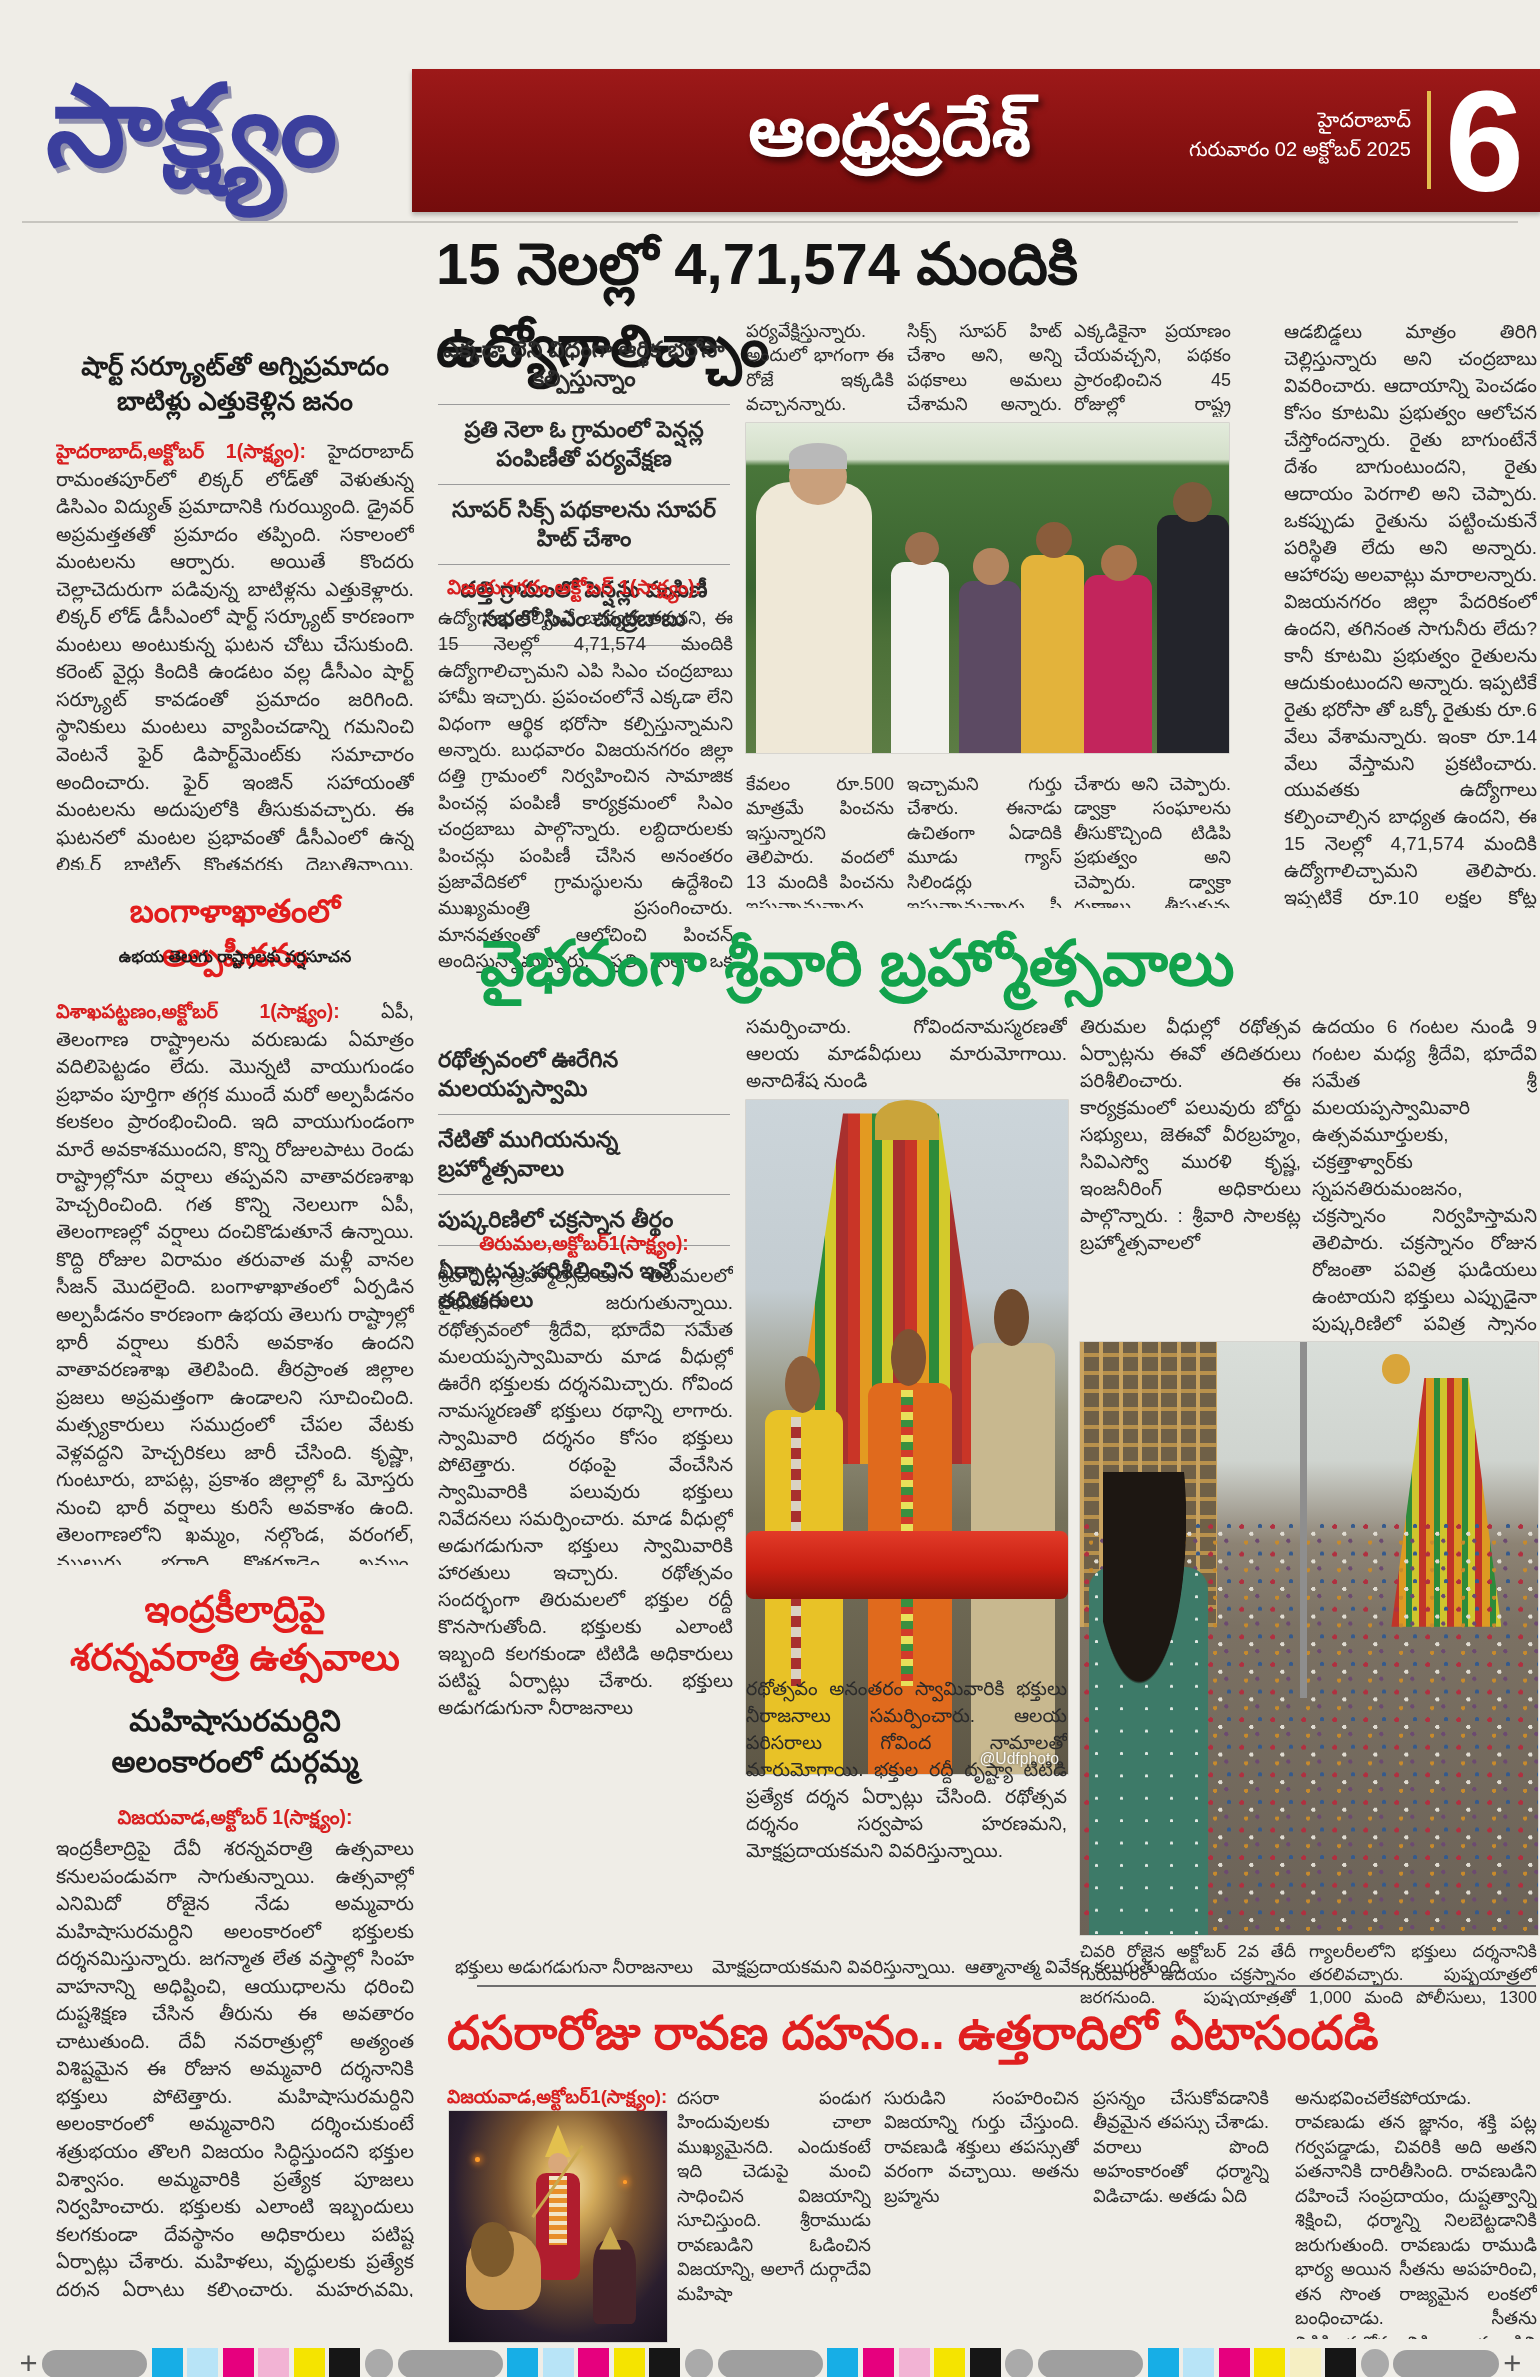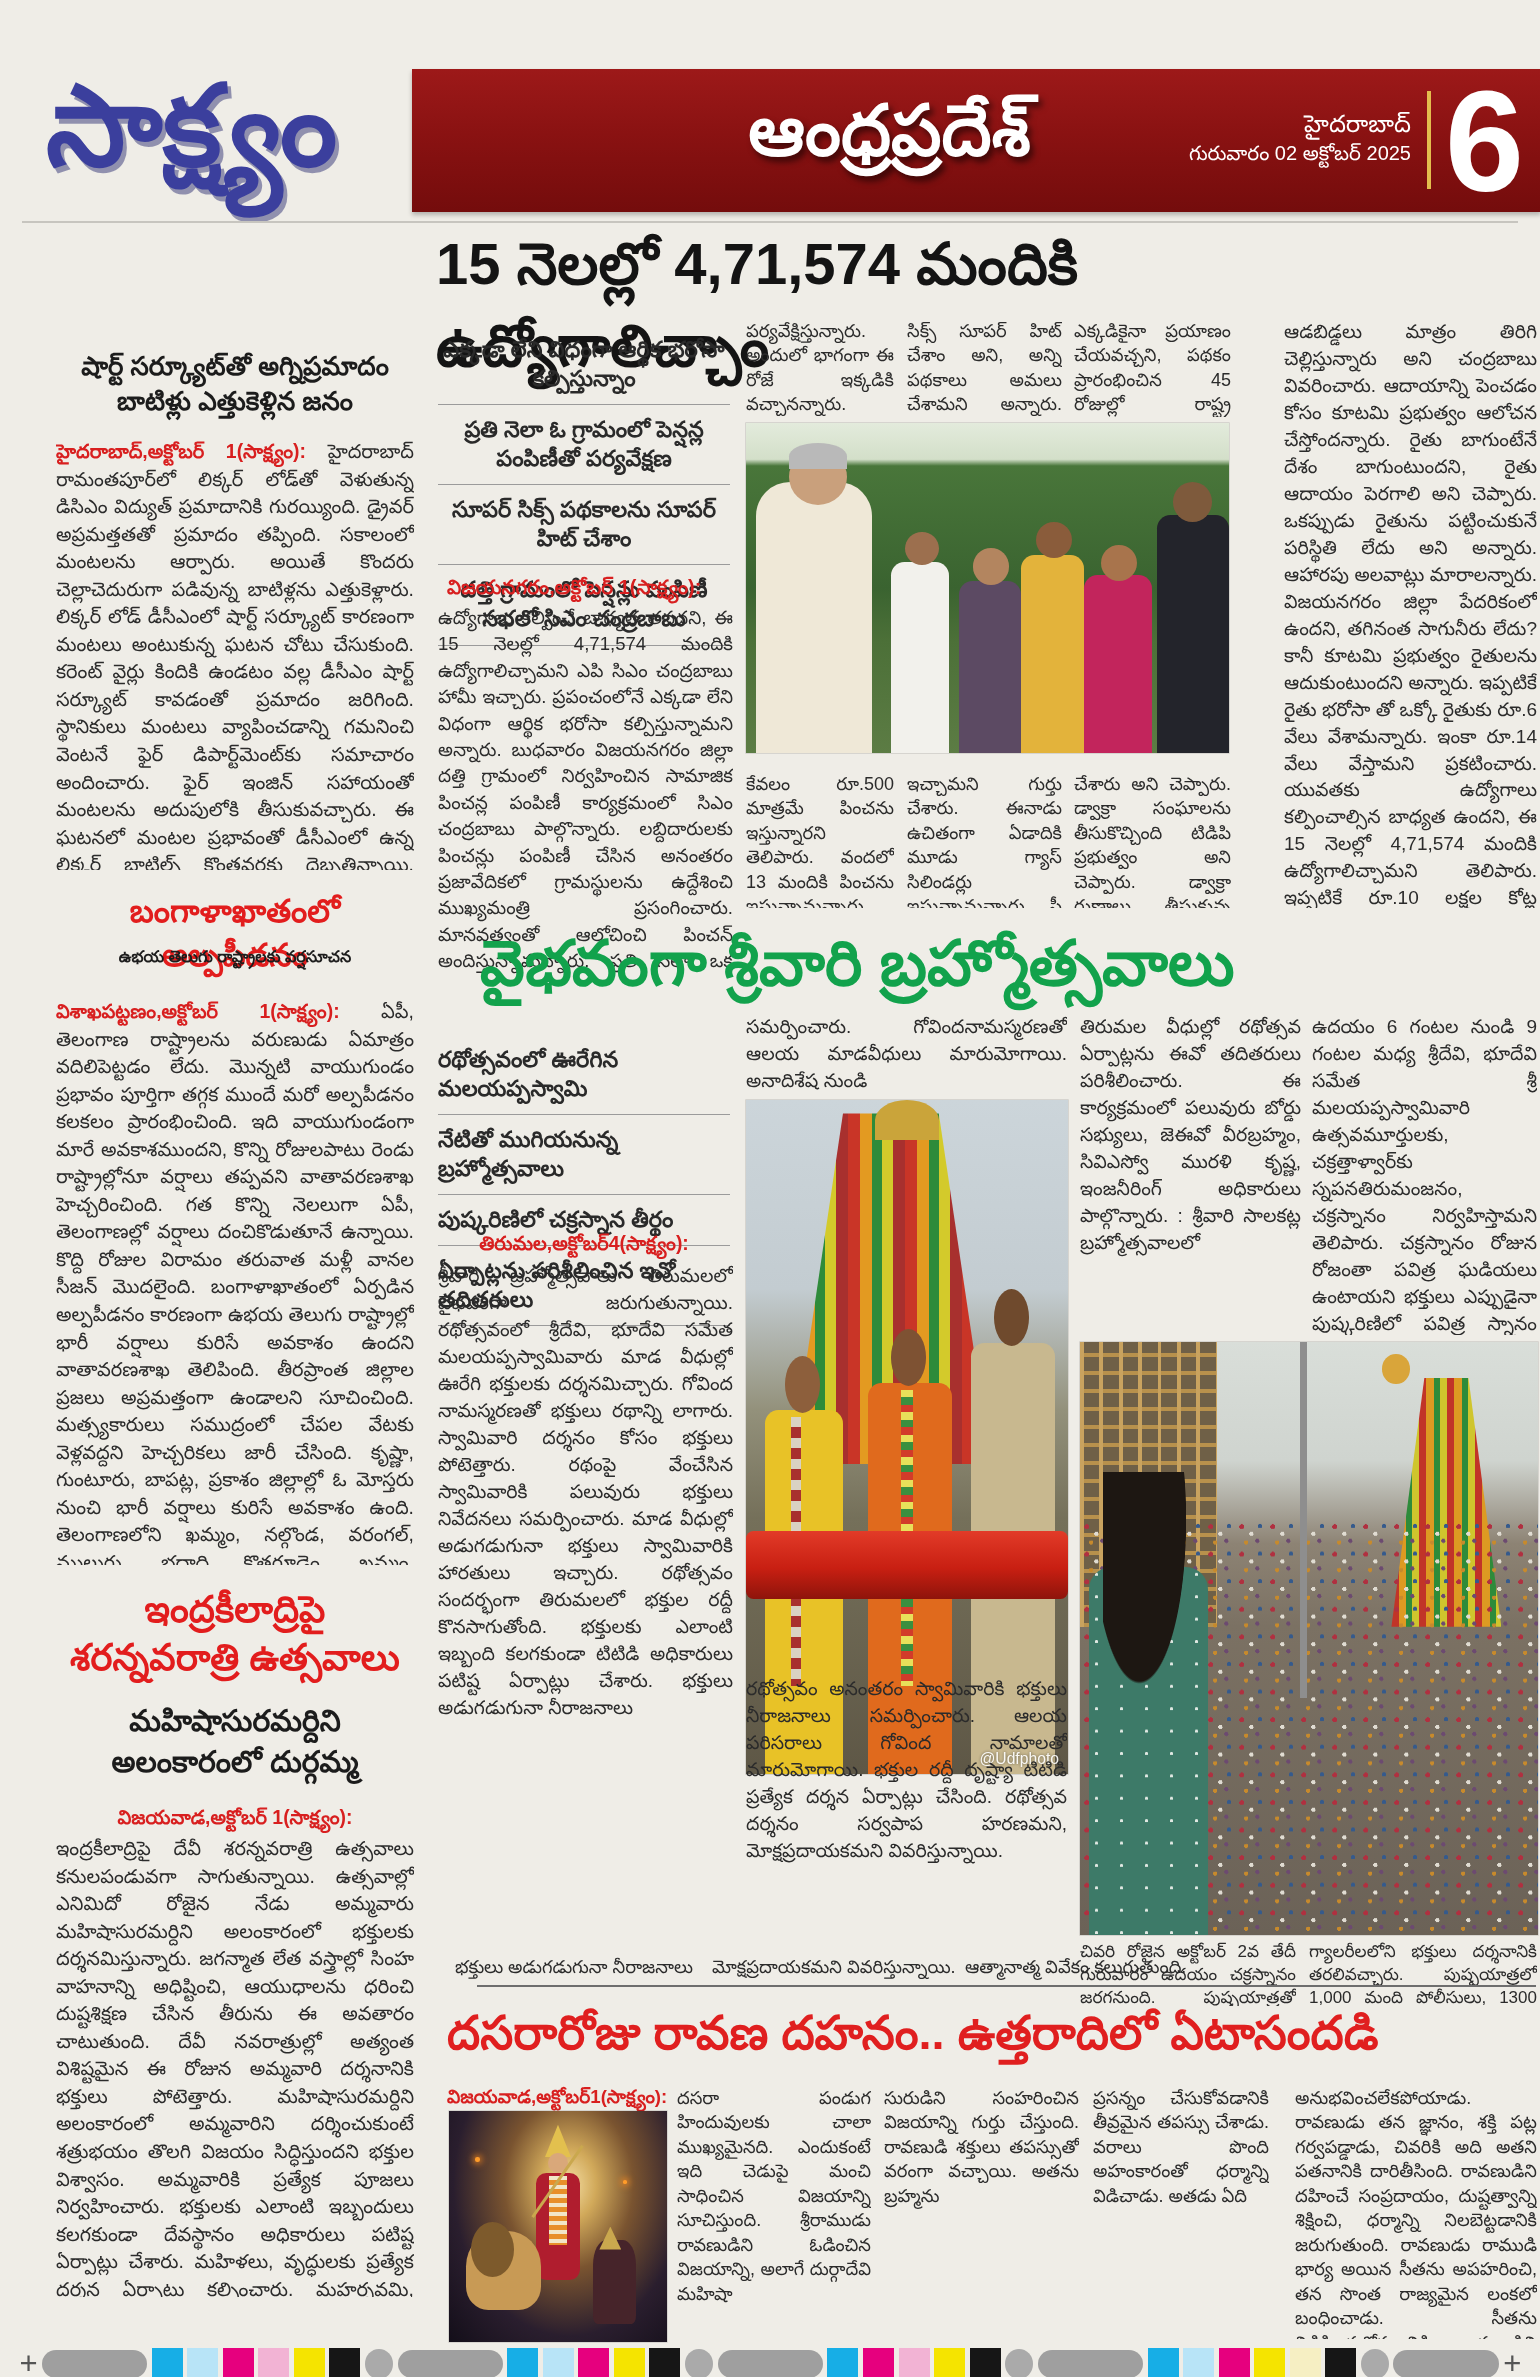--- a/index.html
+++ b/index.html
@@ -14,21 +14,21 @@
   .small-txt{font-size:18px;line-height:1.36;color:#2b2b2b;}
   
   .masthead{left:46px;top:46px;width:358px;height:168px;font-size:113px;font-weight:800;
             color:#3b3f9d;text-shadow:3.7px 4.5px 0 rgba(28,31,105,.45);line-height:160px;}
   .banner{left:412px;top:69px;width:1129px;height:143px;
           background:linear-gradient(180deg,#9d1919 0%,#8a1212 45%,#740c0c 100%);
           box-shadow:0 3px 4.5px rgba(0,0,0,.25);}
   .banner-title{left:112px;top:21px;width:731px;text-align:center;font-size:71px;font-weight:800;
                 color:#ffffff;text-shadow:3.7px 4.5px 6px rgba(0,0,0,.55);}
   .banner-meta{right:130px;top:39px;width:246px;text-align:right;color:#fff;}
-  .banner-city{font-size:24px;line-height:1.3;}
+  .banner-city{font-size:21px;line-height:1.3;font-family:Liberation Mono, monospace;}
   .banner-date{font-size:20px;line-height:1.4;}
   .banner-rule{right:110px;top:22.4px;width:3.7px;height:98px;background:#e3bd4e;}
   .banner-page{right:6px;top:-9px;width:101px;text-align:center;font-size:142px;font-weight:800;color:#fff;}
   .hdr-rule{left:22.4px;top:221px;width:1496px;height:2.2px;background:#c7c5bf;}
   
   .red-head{color:#e21d1d;font-weight:800;text-align:center;}
   .blk-head{color:#1c1c1c;font-weight:800;text-align:center;}
   .green-head{color:#12a24c;font-weight:800;margin-left:33px;}
   
   .pts{list-style:none;margin:0;padding:0;}
@@ -142,21 +142,21 @@
   <div class="abs just hide body-txt" style="left:1284px;top:319px;width:253px;height:589px;font-size:19px;">ఆడబిడ్డలు మాత్రం తిరిగి చెల్లిస్తున్నారు అని చంద్రబాబు వివరించారు. ఆదాయాన్ని పెంచడం కోసం కూటమి ప్రభుత్వం ఆలోచన చేస్తోందన్నారు. రైతు బాగుంటేనే దేశం బాగుంటుందని, రైతు ఆదాయం పెరగాలి అని చెప్పారు. ఒకప్పుడు రైతును పట్టించుకునే పరిస్థితి లేదు అని అన్నారు. ఆహారపు అలవాట్లు మారాలన్నారు. విజయనగరం జిల్లా పేదరికంలో ఉందని, తగినంత సాగునీరు లేదు? కానీ కూటమి ప్రభుత్వం రైతులను ఆదుకుంటుందని అన్నారు. ఇప్పటికే రైతు భరోసా తో ఒక్కో రైతుకు రూ.6 వేలు వేశామన్నారు. ఇంకా రూ.14 వేలు వేస్తామని ప్రకటించారు. యువతకు ఉద్యోగాలు కల్పించాల్సిన బాధ్యత ఉందని, ఈ 15 నెలల్లో 4,71,574 మందికి ఉద్యోగాలిచ్చామని తెలిపారు. ఇప్పటికే రూ.10 లక్షల కోట్ల పెట్టుబడులు వచ్చాయని, భవిష్యత్తులో 9 లక్షల ఉద్యోగాల కల్పనకు సిఎం చంద్రబాబు వివరించారు.</div>
 
   <div class="abs green-head" style="left:447px;top:927px;width:1044px;font-size:63px;">వైభవంగా శ్రీవారి బ్రహ్మోత్సవాలు</div>
 
   <ul class="abs pts" style="left:438px;top:1035px;width:292px;">
     <li>రథోత్సవంలో ఊరేగిన మలయప్పస్వామి</li>
     <li>నేటితో ముగియనున్న బ్రహ్మోత్సవాలు</li>
     <li>పుష్కరిణిలో చక్రస్నాన తీర్థం</li>
     <li>ఏర్పాట్లను పరిశీలించిన ఇవో తదితరులు</li>
   </ul>
-  <div class="abs ctr dl" style="left:438px;top:1232px;width:292px;font-size:19.4px;">తిరుమల,అక్టోబర్4(సాక్ష్యం):</div>
+  <div class="abs ctr dl" style="left:438px;top:1232px;width:292px;font-size:19.4px;">తిరుమల,అక్టోబర్1(సాక్ష్యం):</div>
   <div class="abs just hide body-txt" style="left:438px;top:1263px;width:295px;height:686px;font-size:19px;">శ్రీవారి బ్రహ్మోత్సవాలు తిరుమలలో వైభవంగా జరుగుతున్నాయి. రథోత్సవంలో శ్రీదేవి, భూదేవి సమేత మలయప్పస్వామివారు మాడ వీధుల్లో ఊరేగి భక్తులకు దర్శనమిచ్చారు. గోవింద నామస్మరణతో భక్తులు రథాన్ని లాగారు. స్వామివారి దర్శనం కోసం భక్తులు పోటెత్తారు. రథంపై వేంచేసిన స్వామివారికి పలువురు భక్తులు నివేదనలు సమర్పించారు. మాడ వీధుల్లో అడుగడుగునా భక్తులు స్వామివారికి హారతులు ఇచ్చారు. రథోత్సవం సందర్భంగా తిరుమలలో భక్తుల రద్దీ కొనసాగుతోంది. భక్తులకు ఎలాంటి ఇబ్బంది కలగకుండా టిటిడి అధికారులు పటిష్ట ఏర్పాట్లు చేశారు. భక్తులు అడుగడుగునా నీరాజనాలు</div>
 
   <div class="abs just hide body-txt" style="left:746px;top:1014px;width:321px;height:81px;font-size:19px;">సమర్పించారు. గోవిందనామస్మరణతో ఆలయ మాడవీధులు మారుమోగాయి. అనాదిశేష నుండి</div>
 
   <div class="photo ph2" style="left:746px;top:1100px;width:322px;height:674px;">
     <div class="cone"></div>
     <div class="abs" style="left:40%;top:0;width:20%;height:6%;background:#caa43a;border-radius:50% 50% 0 0;"></div>
     <div class="fig" style="left:6%;top:46%;width:24%;height:54%;background:#e8c227;"></div>
     <div class="head" style="left:12%;top:38%;width:11%;height:8.5%;background:#8d5f3c;"></div>
     <div class="abs" style="left:14%;top:47%;width:3%;height:40%;background:repeating-linear-gradient(180deg,#d9d2c2 0 10.4px,#a8302e 10.4px 21px);"></div>

